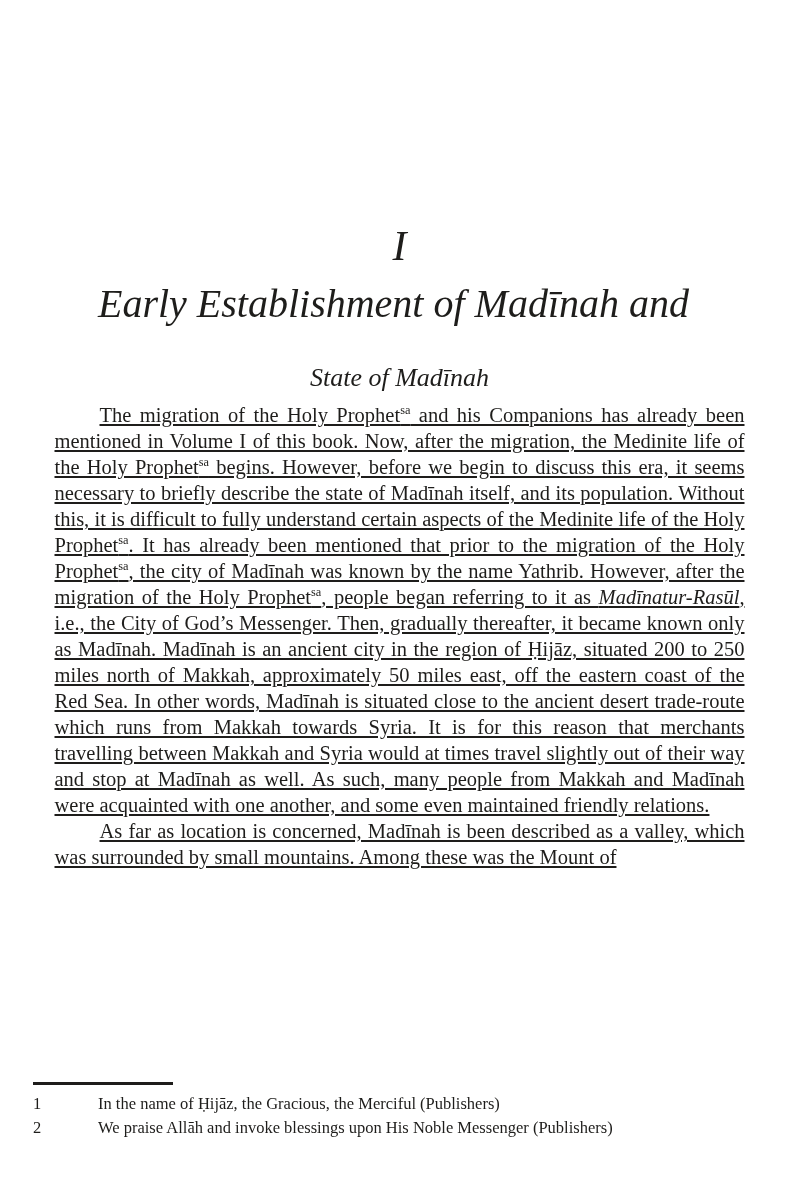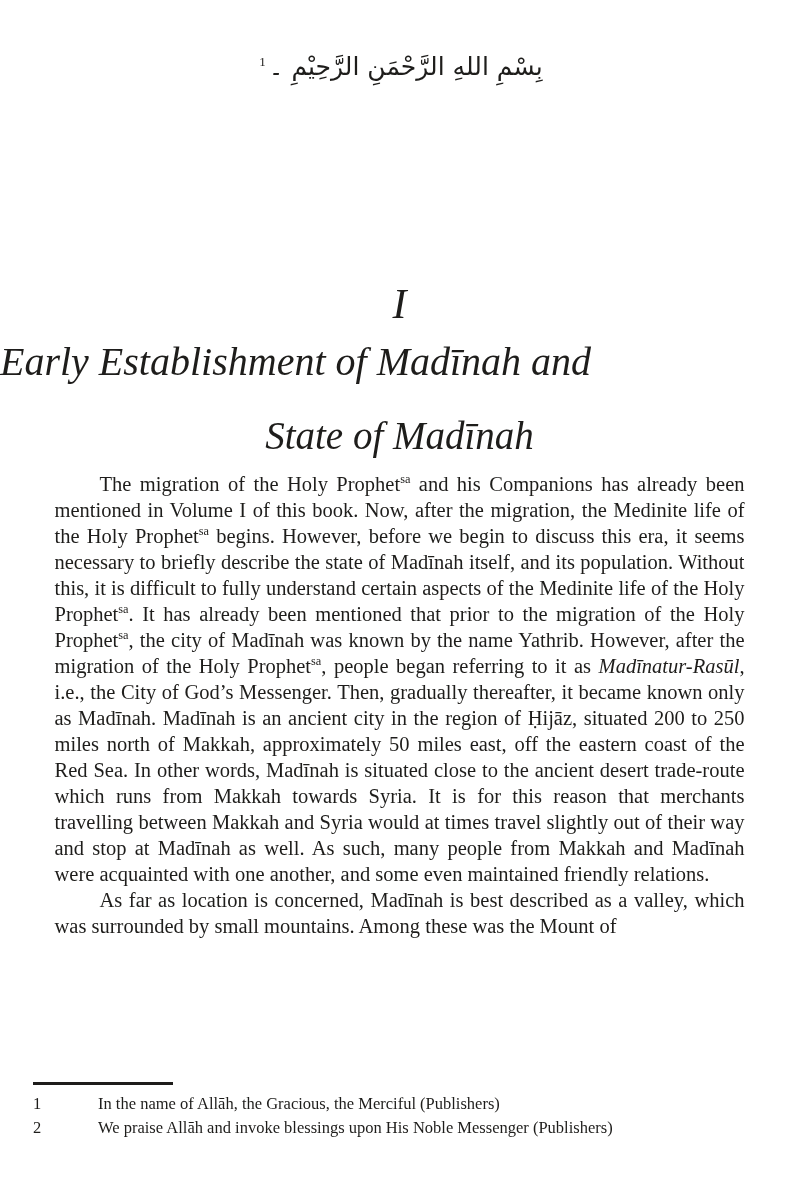--- a/index.html
+++ b/index.html
@@ -40,44 +40,45 @@
   .chapter-number {
     margin-top: 184px;
     text-align: center;
     font-style: italic;
     font-size: 42px;
     line-height: 48px;
     font-weight: 400;
   }
   .chapter-title {
     margin: 6px 12px 0 0;
-    text-align: left;
+    text-align: center;
     font-style: italic;
     font-weight: 400;
     font-size: 40px;
     line-height: 56px;
   }
   .chapter-title .title-line {
     display: block;
   }
   .section-heading {
     margin: 28px 0 0 0;
     text-align: center;
     font-style: italic;
     font-weight: 400;
-    font-size: 39px;
+    font-size: 26px;
     line-height: 36px;
   }
   
   .body-text {
     width: 690px;
-    margin: 17px auto 0 auto;
+    margin: 6px auto 0 auto;
     text-align: justify;
     font-size: 20.5px;
     line-height: 26px;
+    text-decoration: underline;
   }
   .body-text p {
     margin: 0;
     text-indent: 45px;
   }
   .body-text sup.sup {
     font-size: 60%;
     vertical-align: super;
     line-height: 0;
   }
@@ -108,41 +109,40 @@
   .fn-text {
     flex: 1;
   }
 </style>
 </head>
 <body>
 
 <div class="page">
 
   <div class="arabic-block">
-    <div class="arabic-line"><span>بِسْمِ اللهِ الرَّحْمَنِ الرَّحِيْمِ ۔</span><sup class="fn-ref">1</sup></div>
   </div>
 
   <div class="chapter-number">I</div>
 
   <h1 class="chapter-title">
     <span class="title-line">Early Establishment of Madīnah and</span>
   </h1>
 
   <h2 class="section-heading">State of Madīnah</h2>
 
   <div class="body-text">
     <p><span>The migration of the Holy Prophet</span><sup class="sup">sa</sup><span> and his Companions has already been mentioned in Volume I of this book.  Now, after the migration, the Medinite life of the Holy Prophet</span><sup class="sup">sa</sup><span> begins.  However, before we begin to discuss this era, it seems necessary to briefly describe the state of Madīnah itself, and its population.  Without this, it is difficult to fully understand certain aspects of the Medinite life of the Holy Prophet</span><sup class="sup">sa</sup><span>.  It has already been mentioned that prior to the migration of the Holy Prophet</span><sup class="sup">sa</sup><span>, the city of Madīnah was known by the name Yathrib.  However, after the migration of the Holy Prophet</span><sup class="sup">sa</sup><span>, people began referring to it as </span><em>Madīnatur-Rasūl</em><span>, i.e., the City of God’s Messenger.  Then, gradually thereafter, it became known only as Madīnah.  Madīnah is an ancient city in the region of Ḥijāz, situated 200 to 250 miles north of Makkah, approximately 50 miles east, off the eastern coast of the Red Sea.  In other words, Madīnah is situated close to the ancient desert trade-route which runs from Makkah towards Syria.  It is for this reason that merchants travelling between Makkah and Syria would at times travel slightly out of their way and stop at Madīnah as well.  As such, many people from Makkah and Madīnah were acquainted with one another, and some even maintained friendly relations.</span></p>
-    <p><span>As far as location is concerned, Madīnah is best described as a valley, which was surrounded by small mountains.  Among these was the Mount of</span></p>
+    <p><span>As far as location is concerned, Madīnah is been described as a valley, which was surrounded by small mountains.  Among these was the Mount of</span></p>
   </div>
 
   <div class="footnotes">
     <div class="fn-rule"></div>
     <div class="fn-row">
       <span class="fn-num">1</span>
-      <span class="fn-text">In the name of Allāh, the Gracious, the Merciful  (Publishers)</span>
+      <span class="fn-text">In the name of Ḥijāz, the Gracious, the Merciful  (Publishers)</span>
     </div>
     <div class="fn-row">
       <span class="fn-num">2</span>
       <span class="fn-text">We praise Allāh and invoke blessings upon His Noble Messenger  (Publishers)</span>
     </div>
   </div>
 
 </div>
 
 </body></html>

